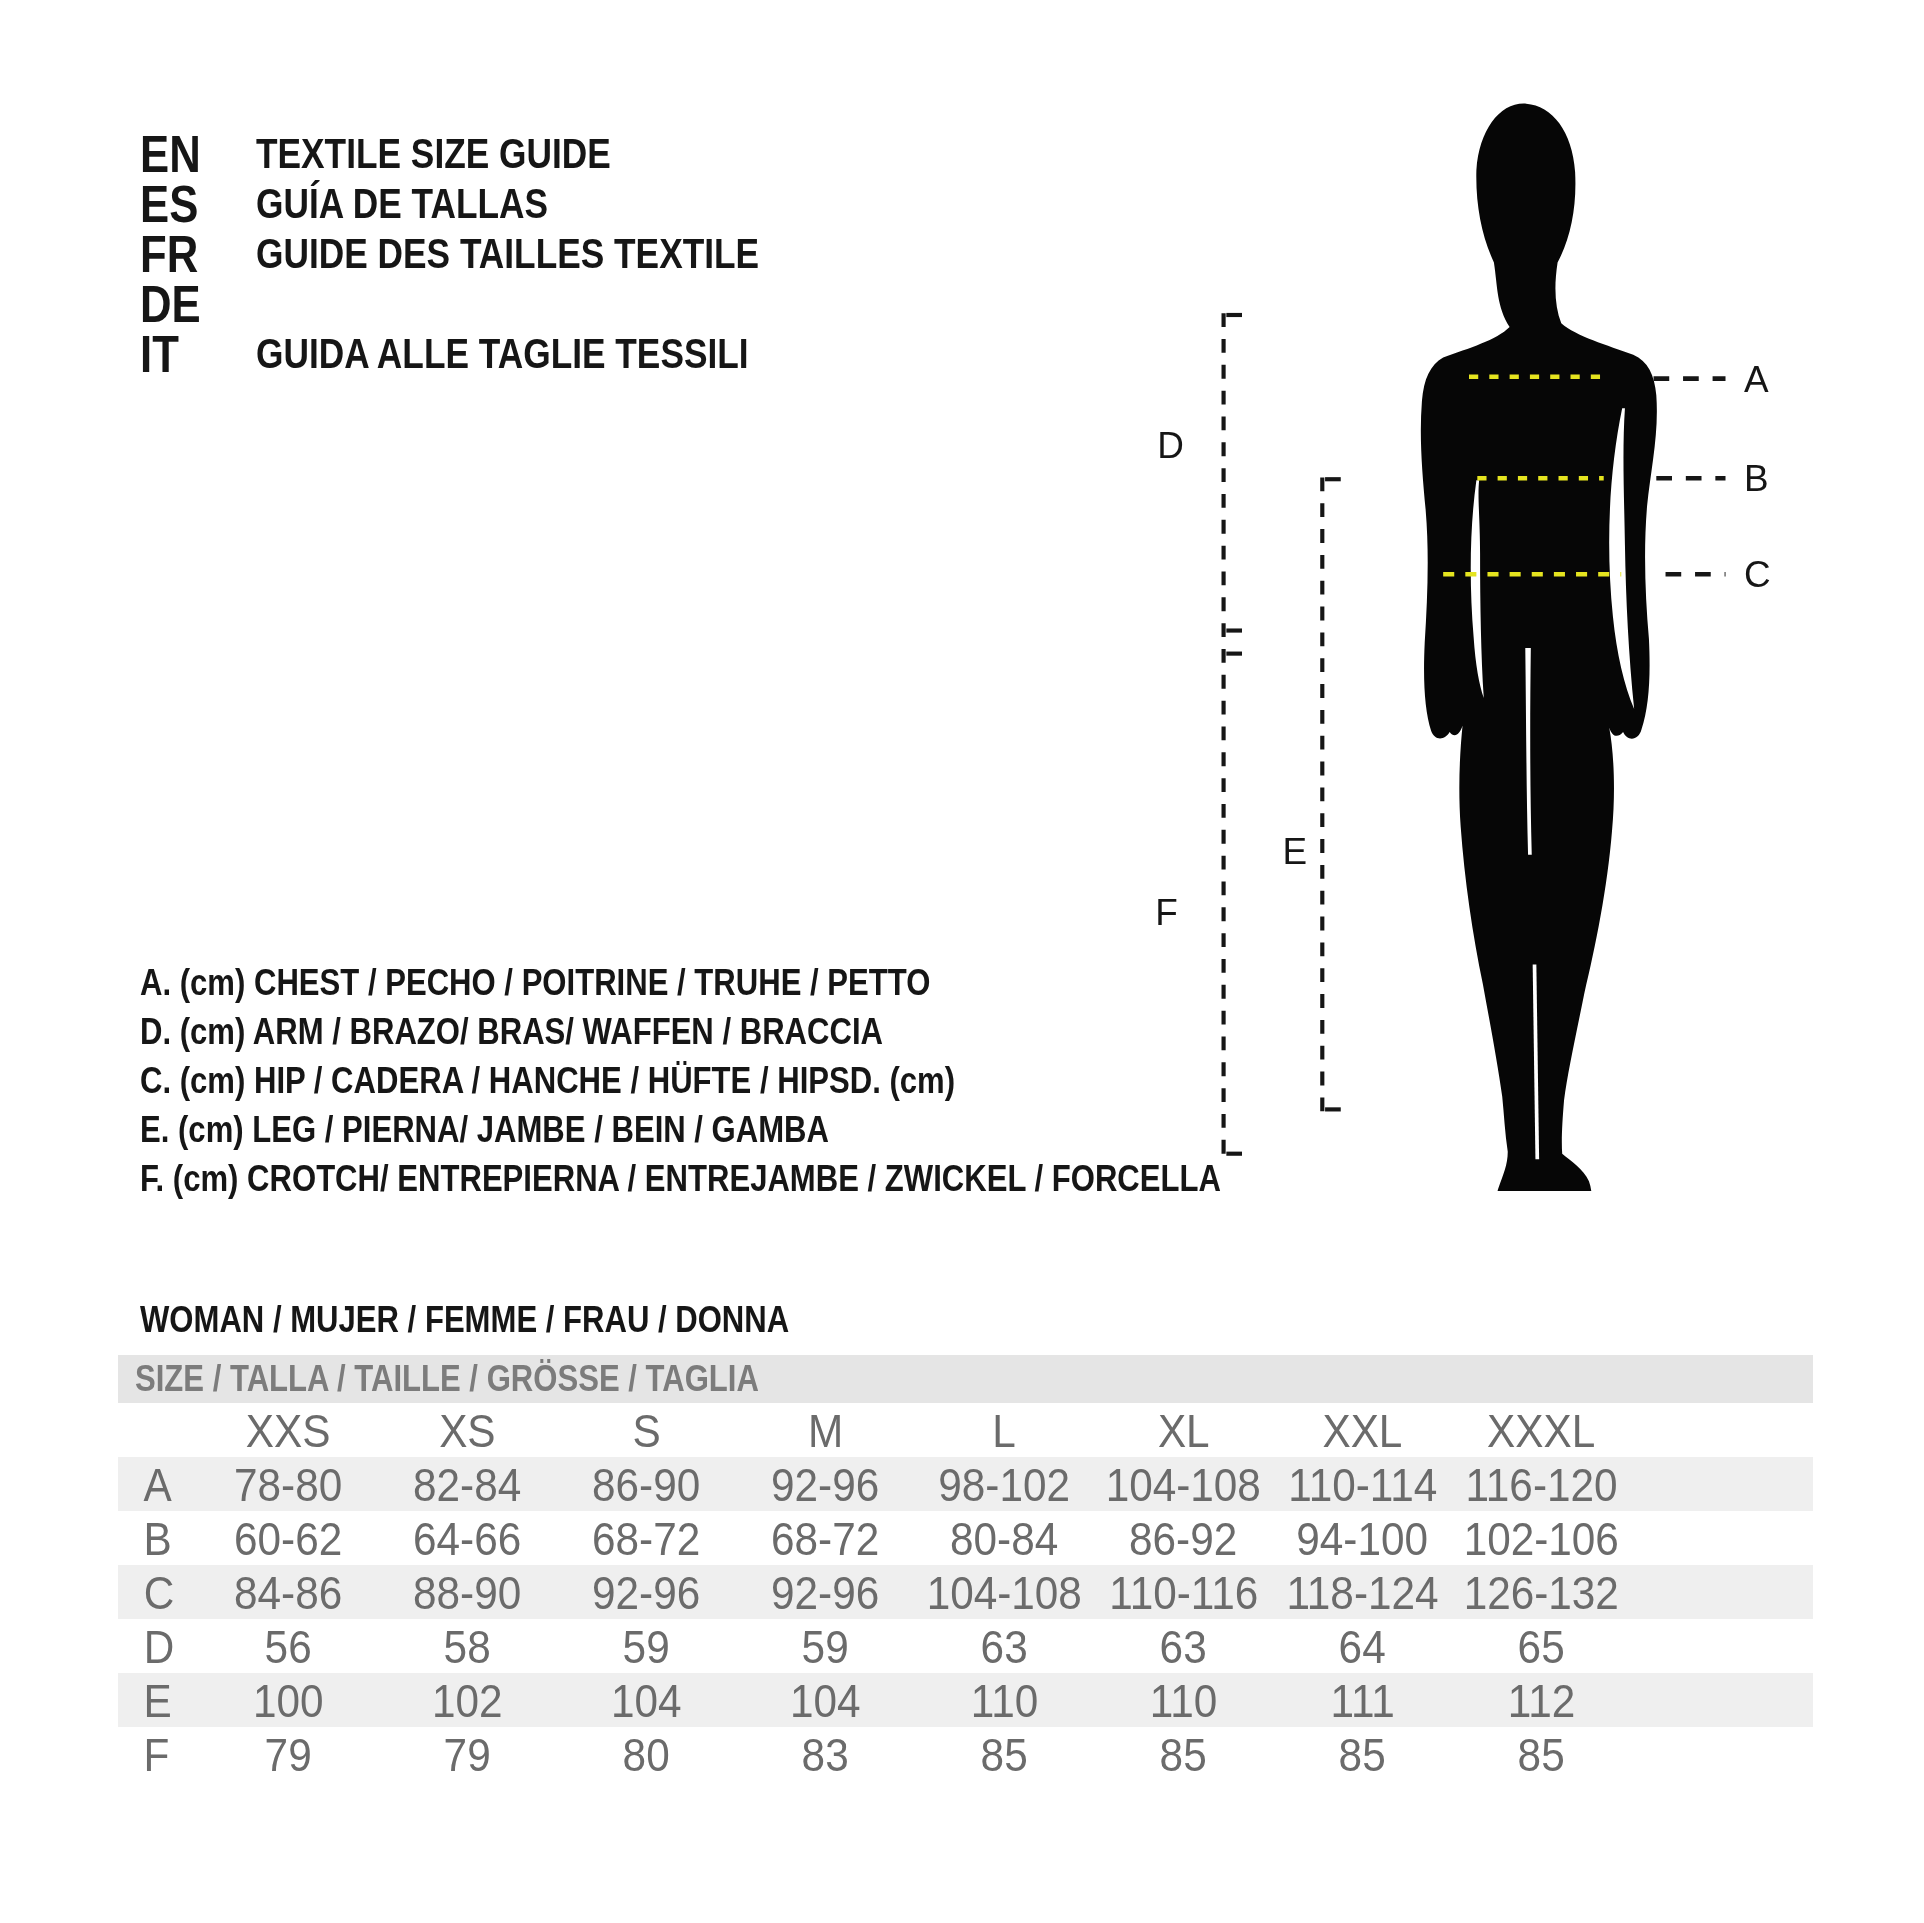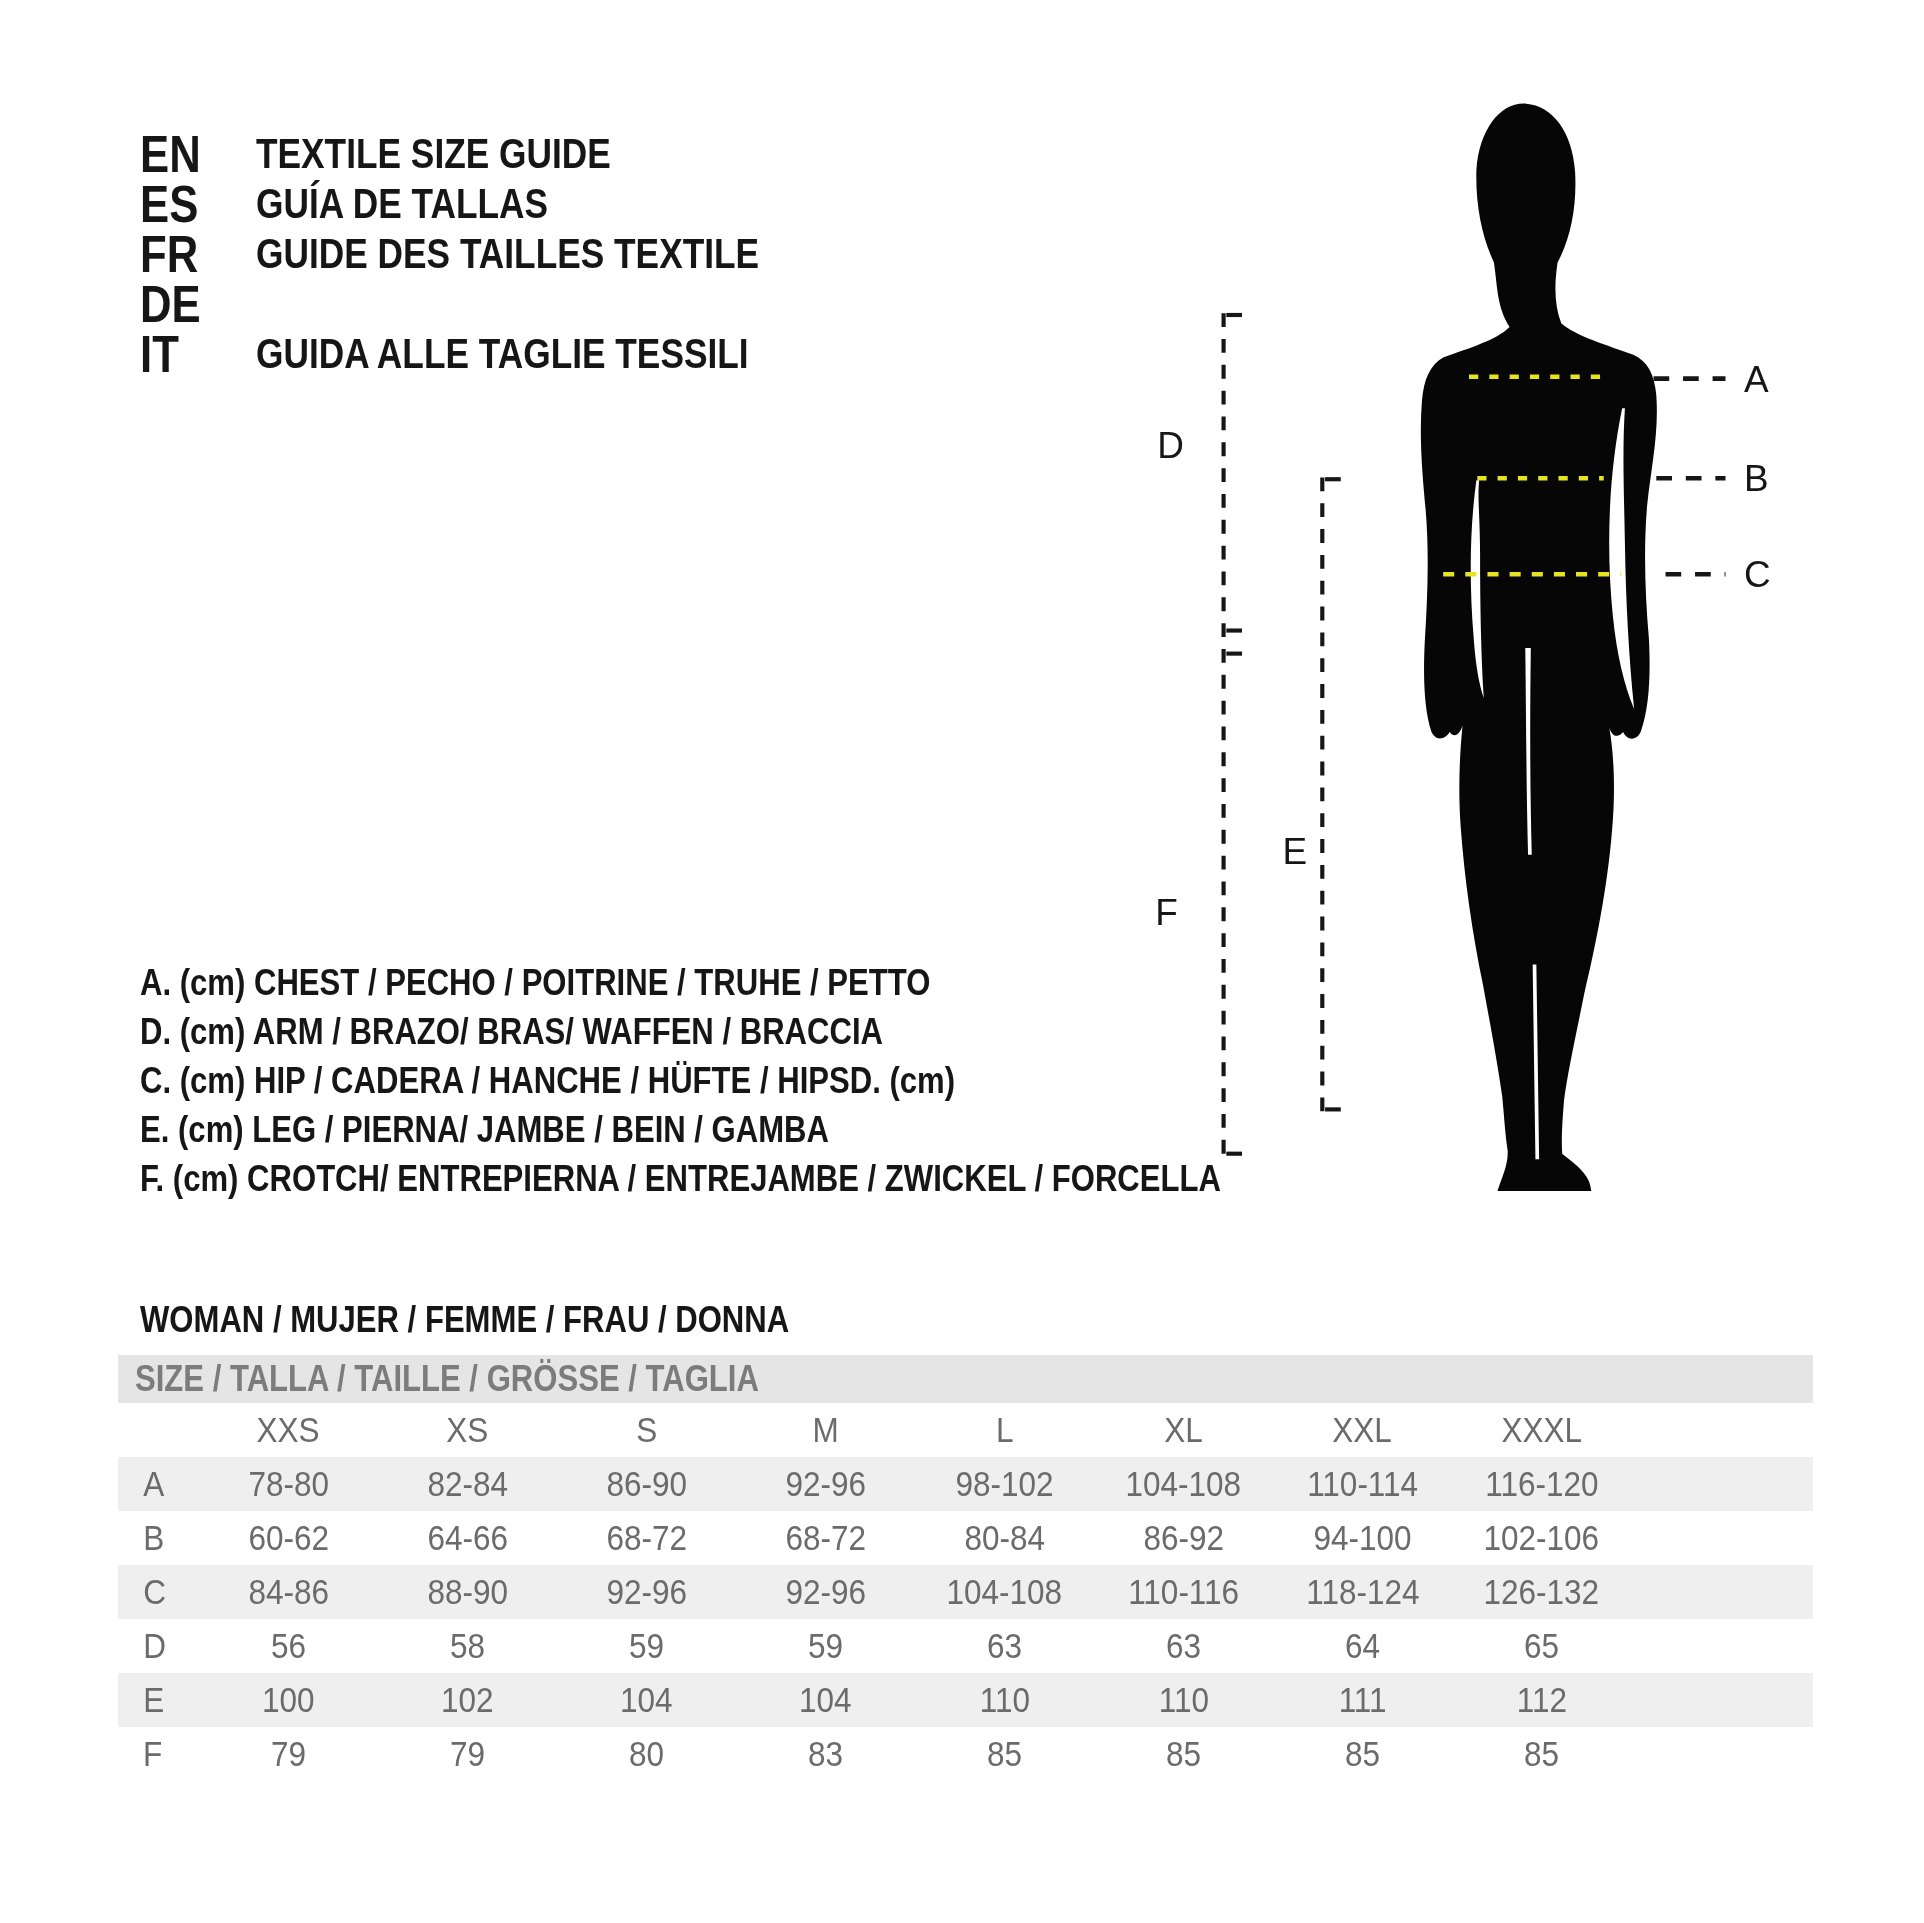--- a/index.html
+++ b/index.html
@@ -21,21 +21,21 @@
   .measure-block{position:absolute;left:140px;top:962px;}
   .measure-line{height:49px;display:flex;align-items:flex-start;font-size:37px;font-weight:700;}
 
   
   .gender-heading{position:absolute;left:140px;top:1292px;height:49px;display:flex;align-items:flex-end;font-size:37px;font-weight:700;}
 
   
   .size-table{position:absolute;left:118px;top:1355px;width:1695px;}
   .band{height:48px;background:#e5e5e5;display:flex;align-items:center;padding-left:16.6px;box-sizing:border-box;
         font-size:37px;font-weight:700;color:#7c7c7c;}
-  .trow{display:flex;height:54px;align-items:center;color:#6b6b6b;font-size:35px;}
+  .trow{display:flex;height:54px;align-items:center;color:#6b6b6b;font-size:47px;}
   .trow.stripe{background:#efefef;}
   .tlabel{width:81px;padding-left:24px;box-sizing:border-box;}
   .tcell{width:179px;text-align:center;}
   .tfiller{flex:1;}
 
   
   .figure-wrap{position:absolute;left:1135px;top:83px;width:692px;height:1108px;}
   svg text{font-family:"Liberation Sans","DejaVu Sans",sans-serif;font-size:40px;fill:#161616;}
 </style>
 </head>

